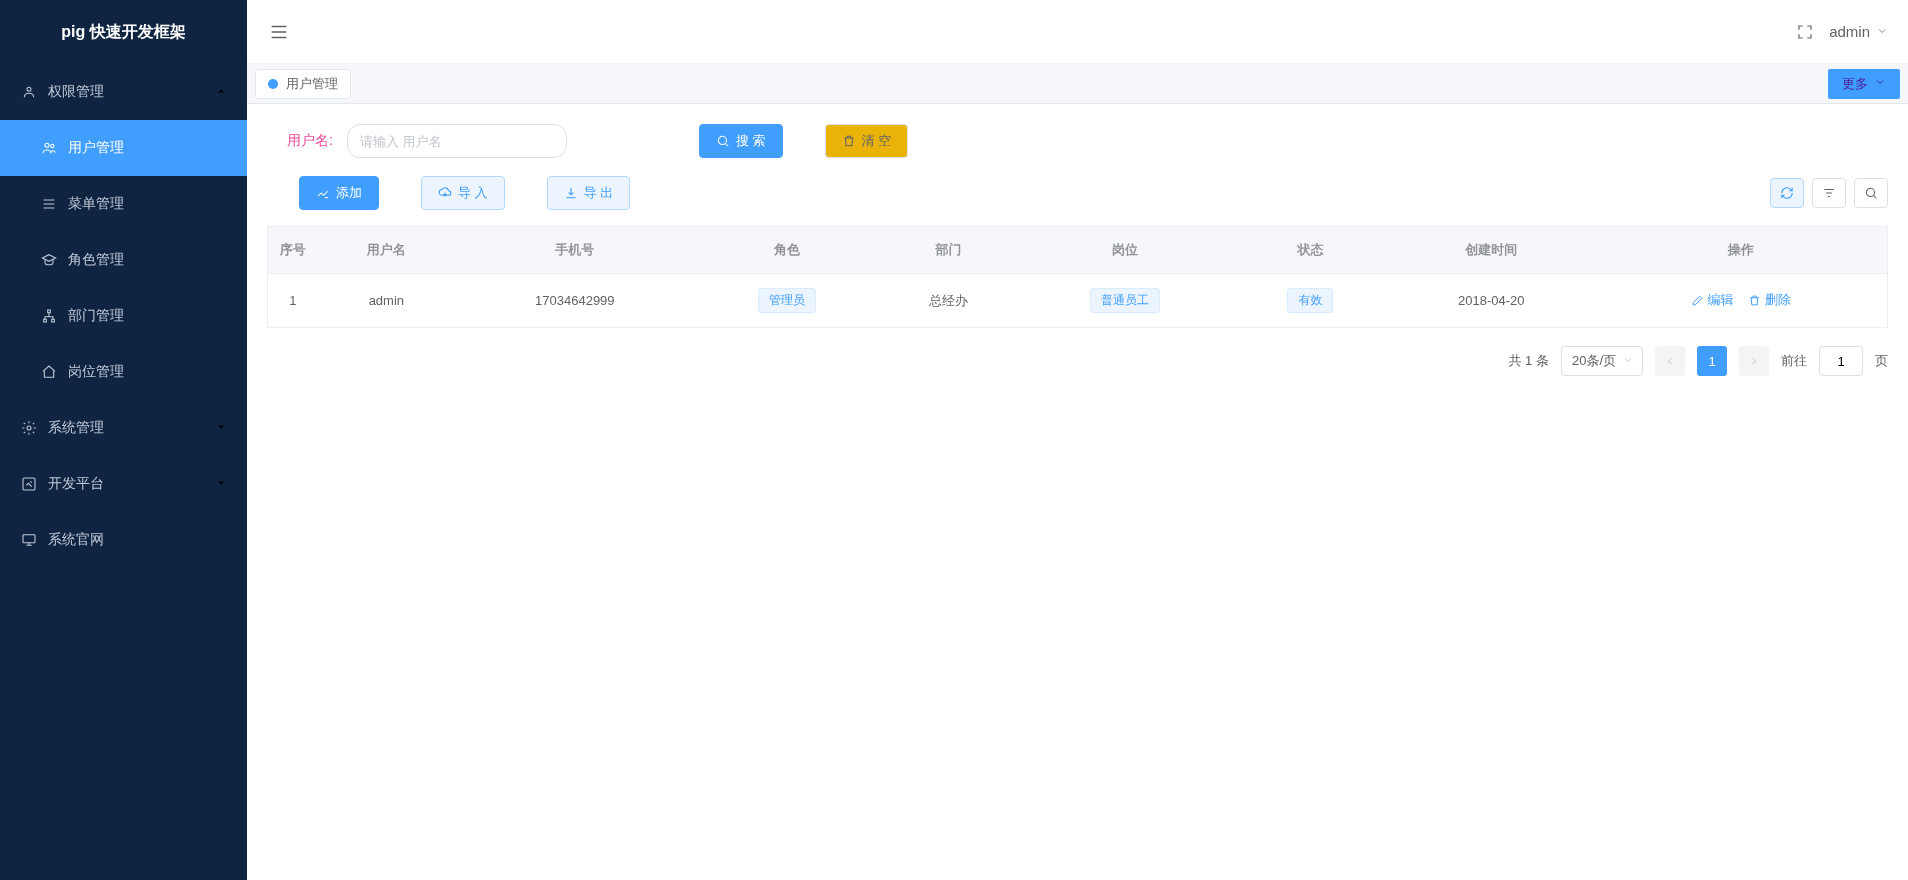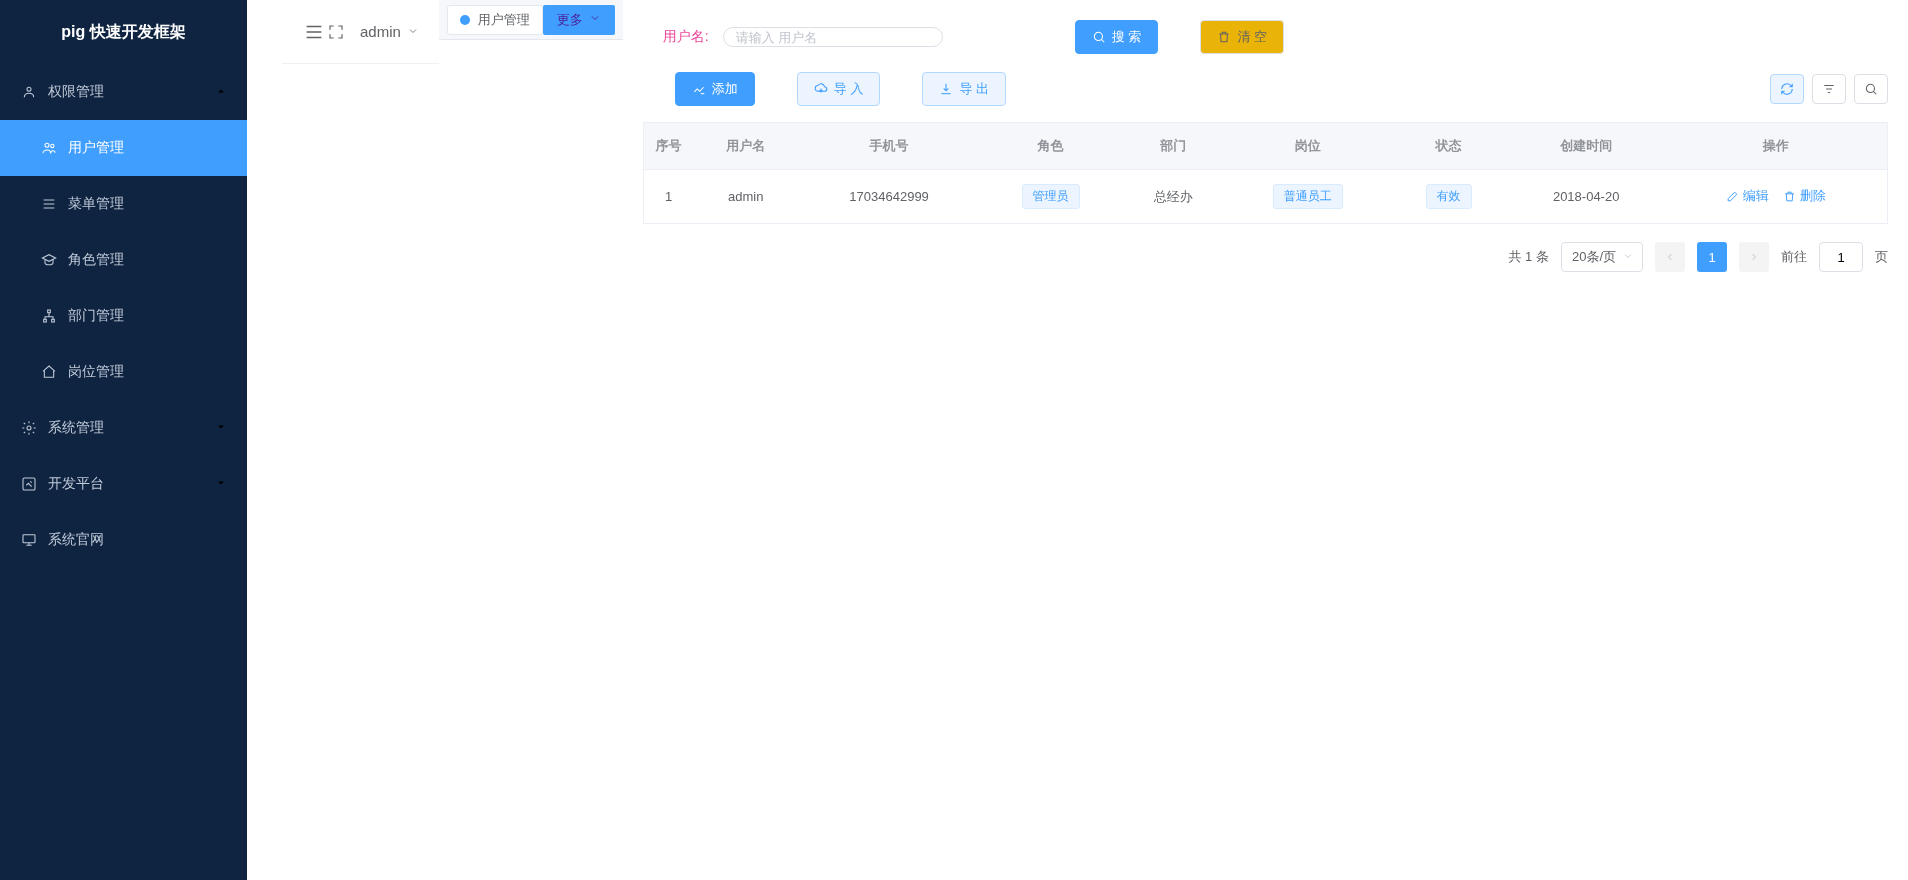--- a/index.html
+++ b/index.html
@@ -1,51 +1,51 @@
 <!DOCTYPE html>
 <html><head>
 <meta charset="utf-8">
 <style>
 * { box-sizing: border-box; margin: 0; padding: 0; }
 body { font-family: -apple-system, "Helvetica Neue", Arial, "PingFang SC", "Microsoft YaHei", sans-serif; font-size: 14px; color: #606266; background: #fff; }
 
-.layout { display: flex; width: 100vw; height: 100vh; gap: 35px; }
+.layout { display: flex; width: 100vw; height: 100vh; }
 
 
 .sidebar { width: 247px; background: #0f2441; color: #fff; flex-shrink: 0; display: flex; flex-direction: column; }
 .sidebar-logo { height: 64px; display: flex; align-items: center; justify-content: center; font-size: 16px; font-weight: 600; color: #fff; }
 .menu { list-style: none; }
 .menu-item, .menu-sub-item { display: flex; align-items: center; height: 56px; padding: 0 20px; cursor: pointer; font-size: 14px; color: #c0cad8; }
 .menu-item .chevron { margin-left: auto; }
 .menu-sub-item { padding-left: 40px; }
 .menu-sub-item.active { background: #409eff; color: #fff; }
 .menu-icon { width: 18px; height: 18px; margin-right: 10px; display: inline-flex; align-items: center; justify-content: center; }
 .menu-icon svg { width: 16px; height: 16px; stroke: currentColor; fill: none; stroke-width: 1.6; }
 
 
-.main { flex: 1; display: flex; min-width: 0; }
+.main { flex: 1; display: flex; flex-direction: column; min-width: 0; }
 .topbar { height: 64px; display: flex; align-items: center; padding: 0 20px; border-bottom: 1px solid #f0f0f0; }
 .hamburger { width: 24px; height: 24px; cursor: pointer; display: inline-flex; align-items: center; justify-content: center; color: #606266; }
 .hamburger svg { width: 22px; height: 22px; stroke: currentColor; fill: none; stroke-width: 1.6; }
 .topbar-right { margin-left: auto; display: flex; align-items: center; gap: 14px; color: #606266; }
 .topbar-icon { width: 20px; height: 20px; cursor: pointer; display: inline-flex; align-items: center; justify-content: center; }
 .topbar-icon svg { width: 18px; height: 18px; stroke: currentColor; fill: none; stroke-width: 1.6; }
 .user-dropdown { display: flex; align-items: center; cursor: pointer; gap: 6px; font-size: 15px; }
 
 
 .tabs-bar { height: 40px; background: #f5f7fa; display: flex; align-items: center; padding: 0 8px; border-bottom: 1px solid #e4e7ed; }
 .tab { display: flex; align-items: center; height: 30px; background: #fff; border: 1px solid #e4e7ed; padding: 0 12px; border-radius: 3px; font-size: 13px; gap: 8px; cursor: pointer; }
 .tab-dot { width: 10px; height: 10px; border-radius: 50%; background: #409eff; }
 .more-btn { margin-left: auto; height: 30px; padding: 0 14px; background: #409eff; color: #4c1d95; display: flex; align-items: center; gap: 6px; border-radius: 2px; cursor: pointer; font-size: 13px; }
 
 
 .content { padding: 20px; flex: 1; overflow: auto; }
 .search-row { display: flex; align-items: center; gap: 10px; margin-bottom: 18px; margin-left:20px; }
 .search-label { font-size: 14px; color: #ec4899; margin-right: 4px; }
-.text-input { width: 220px; height: 20px; border: 1px solid #dcdfe6; border-radius: 13px; padding: 0 12px; font-size: 13px; color: #606266; outline: none; }
+.text-input { width: 220px; height: 34px; border: 1px solid #dcdfe6; border-radius: 13px; padding: 0 12px; font-size: 13px; color: #606266; outline: none; }
 .text-input::placeholder { color: #c0c4cc; }
 
 .btn { display: inline-flex; align-items: center; justify-content: center; height: 34px; padding: 0 16px; border-radius: 4px; font-size: 13px; cursor: pointer; gap: 6px; border: 1px solid transparent; margin-left: 32px; }
 .btn svg { width: 14px; height: 14px; stroke: currentColor; fill: none; stroke-width: 1.8; }
 .btn-primary { background: #409eff; color: #fff; border-color: #409eff; }
 .btn-default { background: #eab308; color: #606266; border-color: #dcdfe6; }
 .btn-plain-primary { background: #ecf5ff; color: #409eff; border-color: #b3d8ff; }
 .search-gap { width: 80px; }
 
 .action-row { display: flex; align-items: center; gap: 10px; margin-bottom: 16px; }

